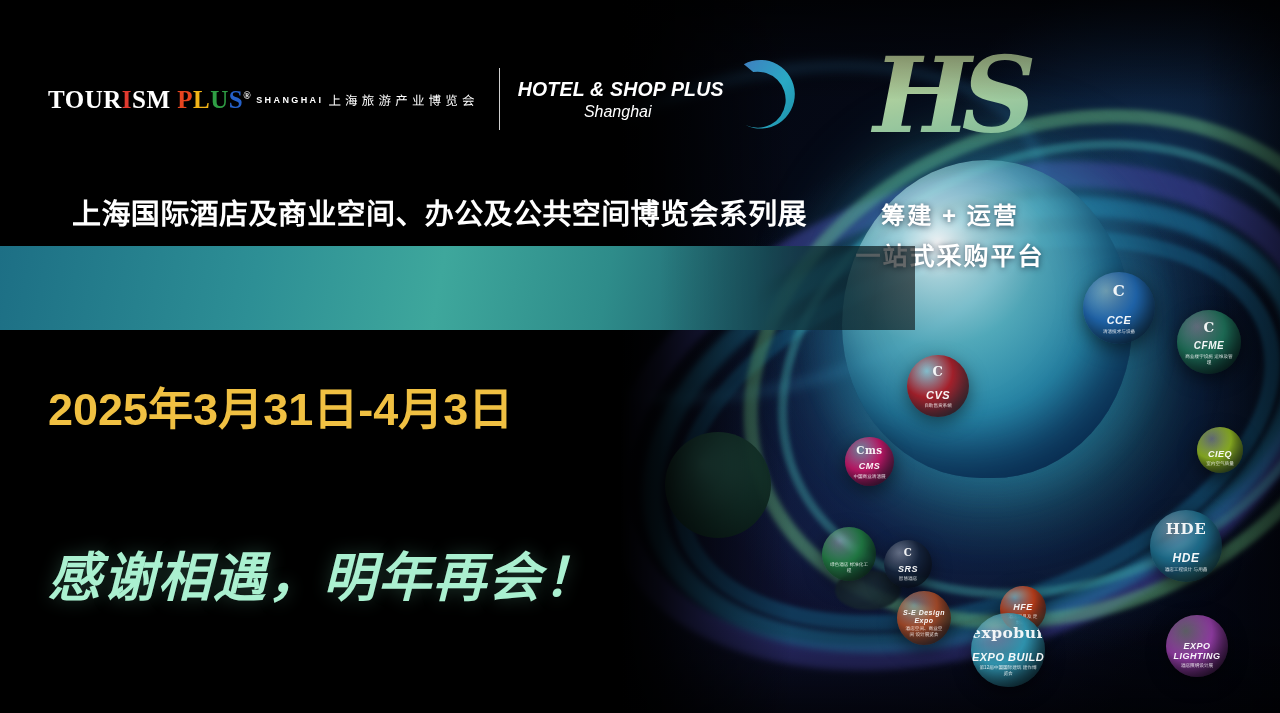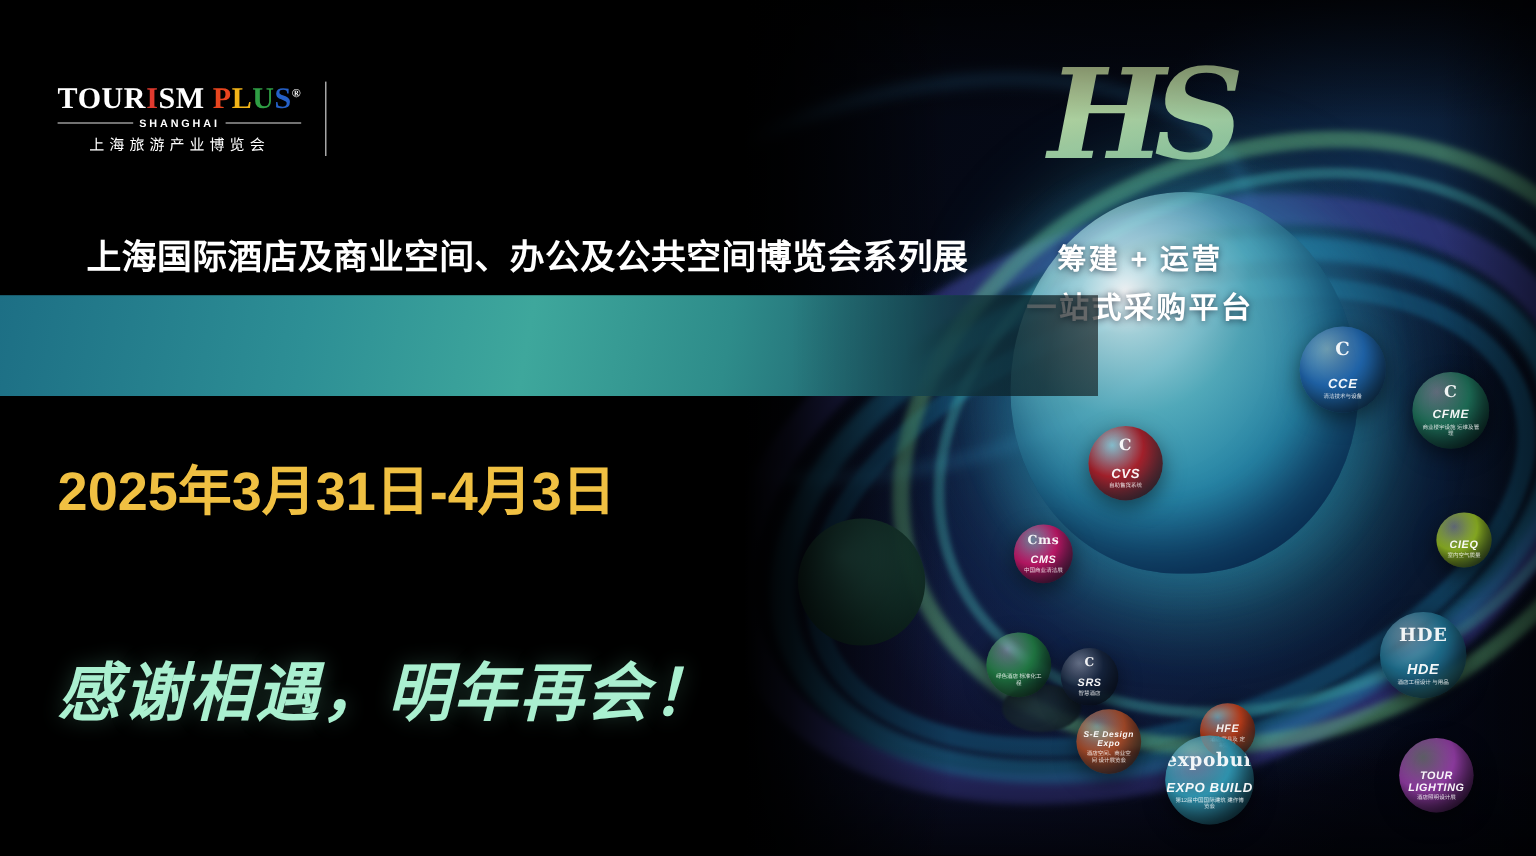--- a/index.html
+++ b/index.html
@@ -136,21 +136,21 @@
     font-style:italic;color:rgba(255,255,255,.95);
   }
   .badge .bsub{
     font-size:5px;line-height:1.25;color:rgba(255,255,255,.8);
     padding:1px 5px 0;transform:scale(.92);
   }
   .badge .bpad{padding-bottom:14%;width:100%;}
 
   
   #logos{position:absolute;left:48px;top:68px;display:flex;align-items:center;gap:0;}
-  #logo-tourism{display:flex;flex-direction:column;align-items:center;}
+  #logo-tourism{display:flex;align-items:center;}
   #tp-word{
     font-family:"Liberation Serif","DejaVu Serif",serif;
     font-weight:700;font-size:25px;letter-spacing:.5px;line-height:1;
     white-space:nowrap;
   }
   #tp-word .c-reg{color:#ffffff;font-size:10px;vertical-align:super;}
   #tp-rule{
     display:flex;align-items:center;gap:5px;width:100%;margin:3px 0 2px;
   }
   #tp-rule .ln{flex:1;height:1px;background:#bdbdbd;}
@@ -297,40 +297,54 @@
       </div>
       <div class="badge" style="left: 971px; top: 613px; width: 74px; height: 74px; background: radial-gradient(circle at 32% 26%, rgba(255, 255, 255, 0.35) 0%, rgb(47, 147, 174) 42%, rgba(0, 0, 0, 0.55) 100%);">
         <div class="bmark" style="font-size: 15.54px;">expobuild</div>
         <div class="bpad">
           <div class="bname" style="font-size: 11px;">EXPO BUILD</div>
           <div class="bsub">第12届中国国际建筑 建作博览会</div>
         </div>
       </div>
       <div class="badge" style="left: 1166px; top: 615px; width: 62px; height: 62px; background: radial-gradient(circle at 32% 26%, rgba(255, 255, 255, 0.35) 0%, rgb(142, 59, 160) 42%, rgba(0, 0, 0, 0.55) 100%);">
         <div class="bpad">
-          <div class="bname" style="font-size: 9px;">TOUR LIGHTING</div>
+          <div class="bname" style="font-size: 9px;">EXPO LIGHTING</div>
           <div class="bsub">酒店照明设计展</div>
         </div>
       </div>
     </div>
 
   <div id="logos">
 
     <div id="logo-tourism">
       <div id="tp-word"><span style="color: rgb(255, 255, 255);">TOUR</span><span style="color: rgb(224, 58, 47);">I</span><span style="color: rgb(255, 255, 255);">SM </span><span style="color: rgb(232, 69, 31);">P</span><span style="color: rgb(242, 180, 24);">L</span><span style="color: rgb(47, 158, 68);">U</span><span style="color: rgb(37, 96, 200);">S</span><span class="c-reg">®</span></div>
       <div id="tp-rule">
         <span class="ln"></span>
         <span class="sh">SHANGHAI</span>
         <span class="ln"></span>
       </div>
       <div id="tp-cn">上海旅游产业博览会</div>
     </div>
 
     <div id="logo-divider"></div>
 
+    <div id="logo-hsp">
+      <div id="hsp-word">HOTEL &amp; SHOP PLUS</div>
+      <div id="hsp-sub">Shanghai</div>
+      <svg id="hsp-swoosh" viewBox="0 0 100 100">
+        <defs>
+          <linearGradient id="swg" x1="0" y1="0" x2="1" y2="1">
+            <stop offset="0%" stop-color="#3f7fc0"></stop>
+            <stop offset="55%" stop-color="#2aa9c4"></stop>
+            <stop offset="100%" stop-color="#1d8fa8"></stop>
+          </linearGradient>
+        </defs>
+        <path d="M28,8 A44,44 0 1 1 30,86 A36,36 0 1 0 40,18 Z" fill="url(#swg)"></path>
+      </svg>
+    </div>
   </div>
 
   <div id="series-title">上海国际酒店及商业空间、办公及公共空间博览会系列展</div>
 
   <div id="title-band"></div>
 
   <div id="date-line">2025年3月31日-4月3日</div>
   <div id="slogan">感谢相遇，明年再会！</div>
 
 </div>

